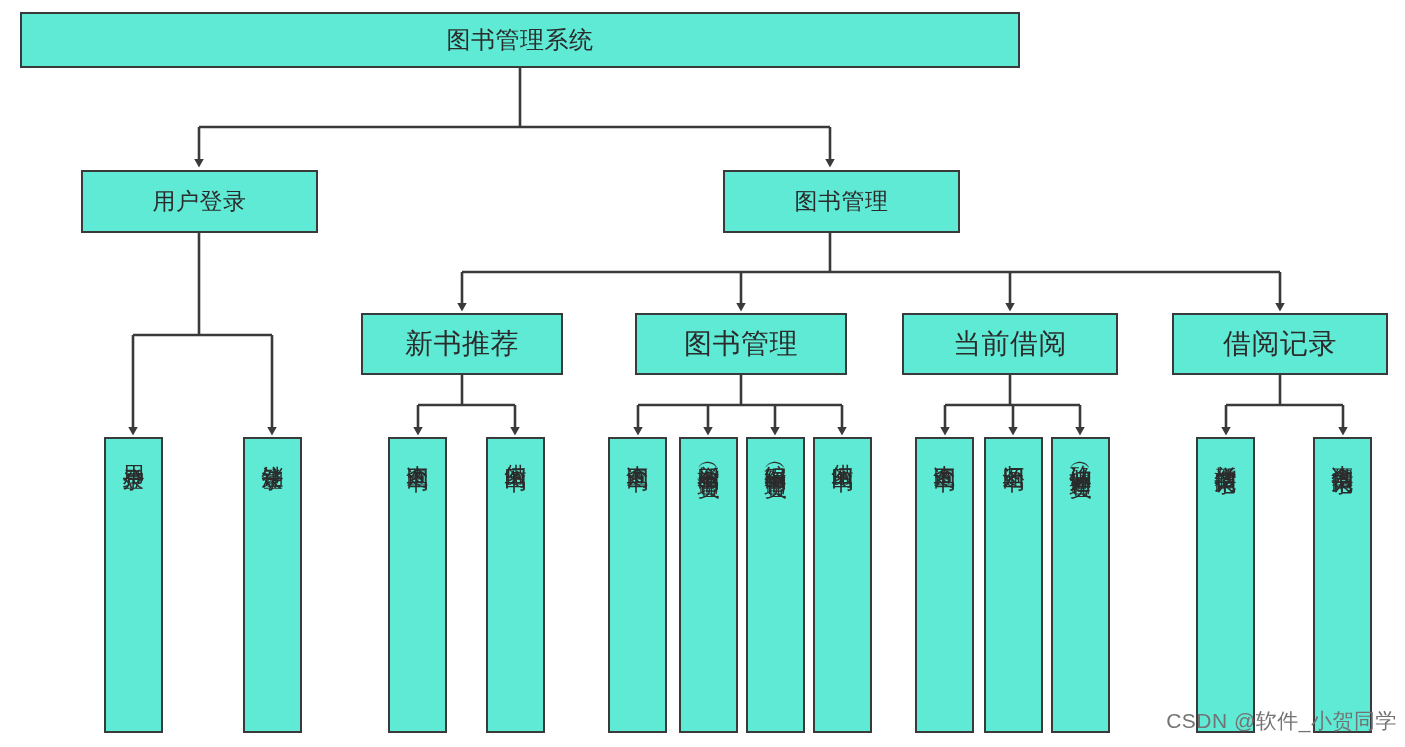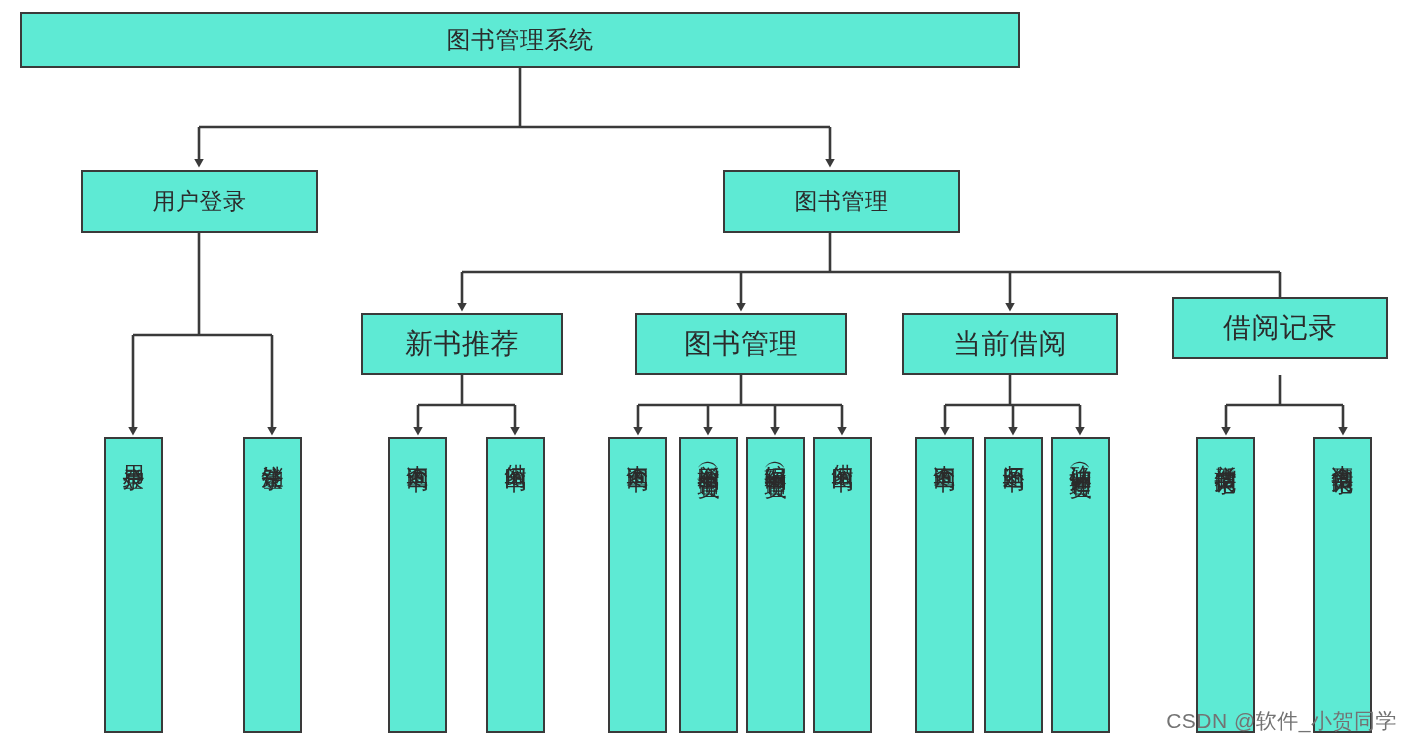--- a/index.html
+++ b/index.html
@@ -137,21 +137,21 @@
 
   <div class="node node-l3" style="left:361px; top:313px; width:202px; height:62px;">
     <span class="label">新书推荐</span>
   </div>
   <div class="node node-l3" style="left:635px; top:313px; width:212px; height:62px;">
     <span class="label">图书管理</span>
   </div>
   <div class="node node-l3" style="left:902px; top:313px; width:216px; height:62px;">
     <span class="label">当前借阅</span>
   </div>
-  <div class="node node-l3" style="left:1172px; top:297px; width:216px; height:62px;">
+  <div class="node node-l3" style="left:1172px; top:313px; width:216px; height:62px;">
     <span class="label">借阅记录</span>
   </div>
 
   <div class="node node-leaf" style="left:104px; top:437px; width:59px; height:296px;">
     <span class="label">用户登录</span>
   </div>
   <div class="node node-leaf" style="left:243px; top:437px; width:59px; height:296px;">
     <span class="label">注销登录</span>
   </div>
 

